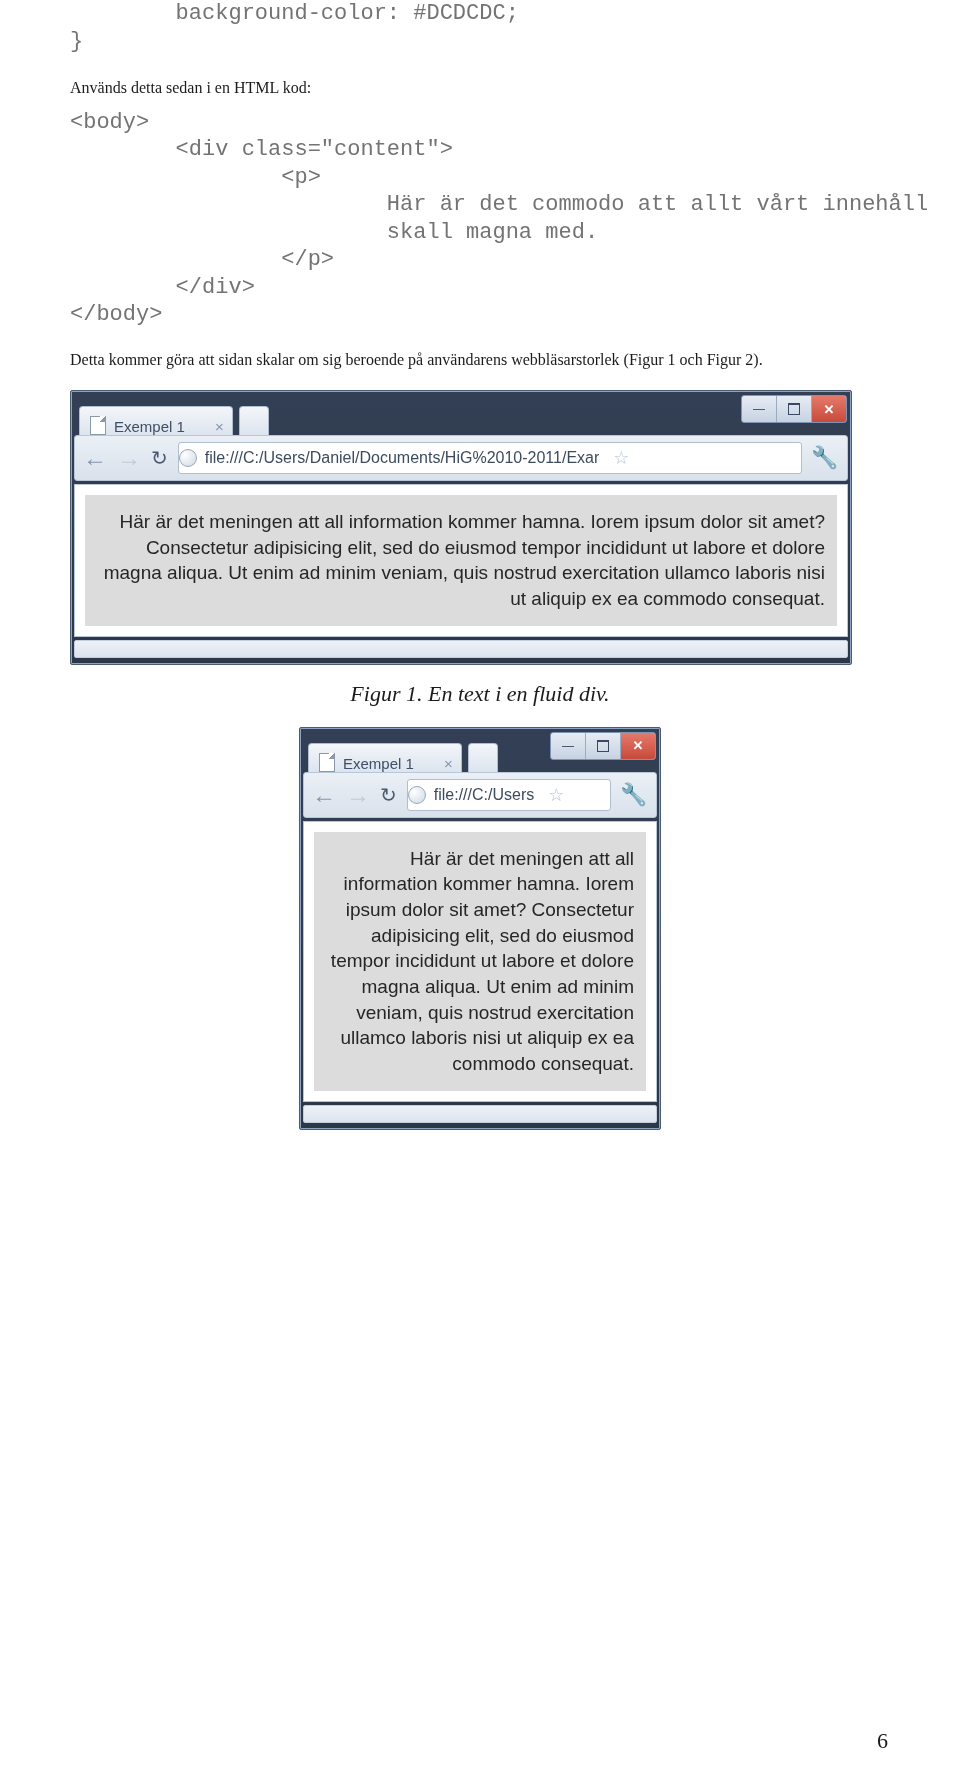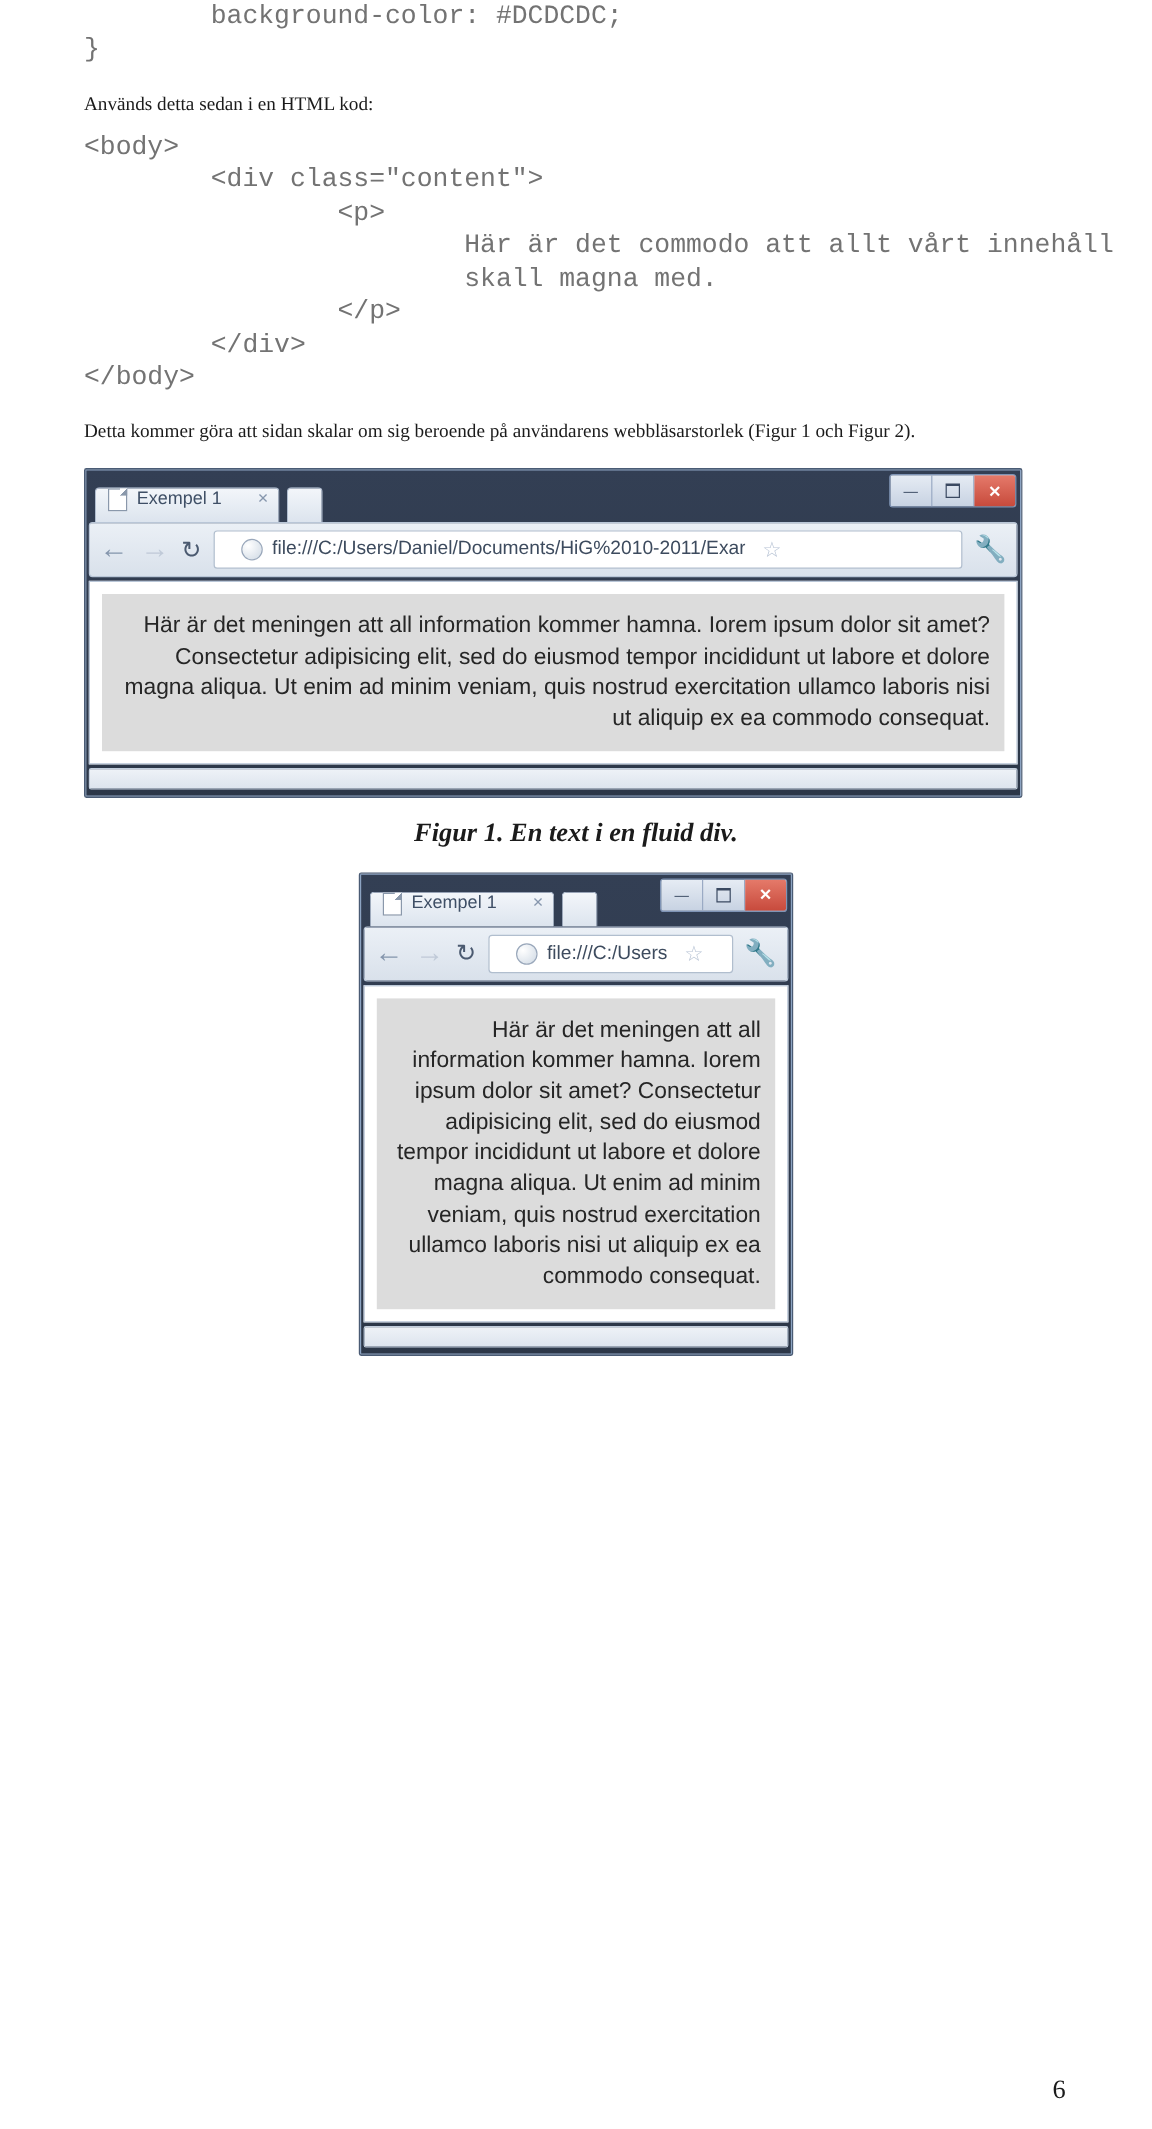--- a/index.html
+++ b/index.html
@@ -24,60 +24,60 @@
   }
   .win-btn{width:34px;border-right:1px solid #9aaac4;display:flex;align-items:center;justify-content:center;}
   .win-btn:last-child{border-right:none;}
   .win-btn.close{background:linear-gradient(#e57a6a,#c74a3c);}
   .win-ico{font-family:Arial,sans-serif;font-size:12px;color:#3a4961;}
   .win-btn.close .win-ico{color:#fff;font-size:13px;font-weight:bold;}
   .win-sq{width:10px;height:9px;border:1px solid #3a4961;border-top-width:2px;}
 
   .tab-row{display:flex;align-items:flex-end;height:38px;padding:6px 0 0 8px;}
   .tab{
-    display:flex;align-items:flex-start;
+    display:flex;align-items:flex-end;
     height:28px;border:1px solid #b0bdcf;border-bottom:none;
     border-radius:4px 4px 0 0;background:linear-gradient(#f3f6fa,#dce4ee);
     padding:0 8px 0 10px;font-family:"Segoe UI",Arial,sans-serif;font-size:15px;color:#3f4f66;margin-top:15px;
   }
   .tab .page-ico{width:14px;height:17px;border:1px solid #8a98ab;background:#fff;margin-right:8px;position:relative;}
   .tab .fold{position:absolute;top:-1px;right:-1px;width:6px;height:6px;background:linear-gradient(135deg,#fff 49%,#8a98ab 50%);}
   .tab.main{min-width:132px;}
   .tab .tab-x{margin-left:30px;font-family:Arial;font-size:15px;color:#8696ad;}
   .tab.new{width:28px;min-width:0;justify-content:center;margin-left:6px;padding:0;}
 
   .toolbar{
     margin:0 3px;background:linear-gradient(#ebf0f6,#d9e1eb);
     border:1px solid #b9c6d7;border-radius:3px;
     display:flex;align-items:center;padding:6px 8px;gap:10px;
   }
   .nav-arrow{font-family:Arial;font-size:24px;color:#8596ad;line-height:1;}
   .reload{font-family:Arial;font-size:20px;color:#4b5a70;}
   .omnibox{
     flex:1;display:flex;align-items:center;height:30px;
     border:1px solid #b1bece;border-radius:3px;background:#fff;
-    padding:0 22px;gap:8px;font-family:Arial,sans-serif;font-size:16px;color:#3d4b5e;
+    padding:0 0;gap:8px;font-family:Arial,sans-serif;font-size:16px;color:#3d4b5e;
     white-space:nowrap;overflow:hidden;
   }
   .globe{width:16px;height:16px;border-radius:50%;border:1px solid #9aa8bb;background:radial-gradient(circle at 30% 30%,#fff,#cfd9e4);flex:none;}
   .star{font-size:18px;color:#b7c3d4;margin-left:6px;flex:none;}
   .wrench{font-size:22px;color:#5a6a81;}
   .url-text{overflow:hidden;text-overflow:clip;}
 
   .client{
     margin:3px 3px 3px 3px;border:1px solid #b9c6d7;
     background:#fff;padding:10px;
   }
   .content-box{
     background:#dcdcdc;padding:14px 12px;
     font-family:"Segoe UI",Arial,sans-serif;font-size:19px;color:#262626;line-height:1.35;text-align:right;
   }
   .status-strip{margin:3px 3px 6px 3px;height:16px;background:linear-gradient(#eef2f7,#dde4ee);border:1px solid #c2cedd;border-radius:2px;}
 
-  .caption{text-align:center;font-family:"Times New Roman",Times,serif;font-style:italic;font-size:22px;color:#1b1b1b;font-weight:bold;}
+  .caption{text-align:center;font-family:"Times New Roman",Times,serif;font-style:italic;font-size:22px;color:#1b1b1b;}
   .page-num{position:fixed;right:72px;bottom:20px;font-family:"Times New Roman",Times,serif;font-size:22px;color:#1b1b1b;}
 </style>
 </head>
 <body>
 
 <div class="page">
 
   <div class="code">        background-color: #DCDCDC;</div>
   <div class="code">}</div>
 

